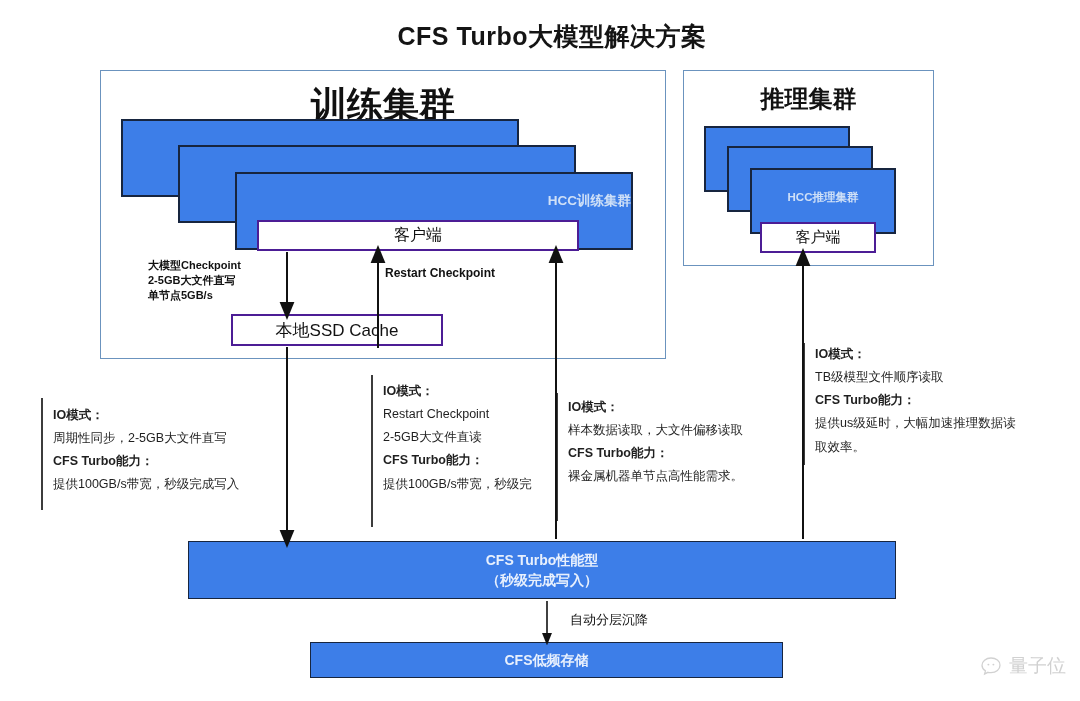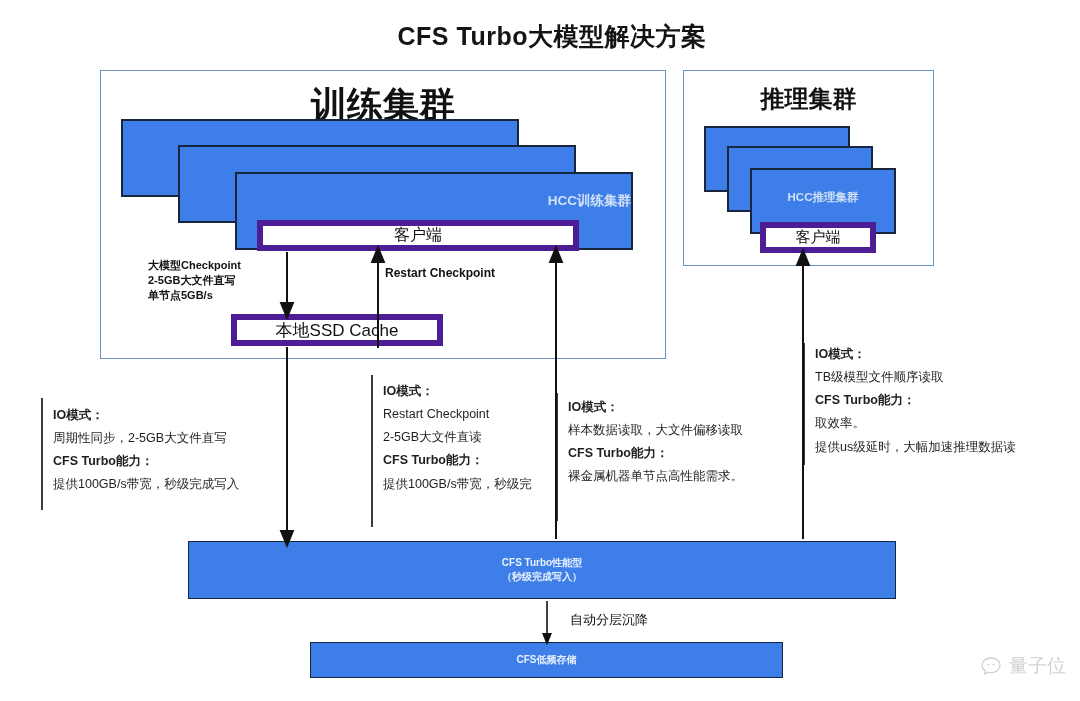--- a/index.html
+++ b/index.html
@@ -50,37 +50,37 @@
     font-size:13.5px;
     font-weight:bold;
     width:100%;
     text-align:center;
   }
   .node-label.small{font-size:11.5px;}
 
   
   .white-box{
     background:#ffffff;
-    border:6px solid #4c1d95;
+    border:2px solid #4c1d95;
     box-sizing:border-box;
     display:flex;align-items:center;justify-content:center;
     font-size:16px;
     color:#111;
   }
   .white-box.cache{font-size:17px;}
 
   
   .blue-bar{
     background:#3d7ee8;
     border:1.5px solid #17253f;
     box-sizing:border-box;
     display:flex;flex-direction:column;
     align-items:center;justify-content:center;
     color:#e8f0fd;
-    font-size:10px;
+    font-size:14px;
     font-weight:bold;
     line-height:1.45;
   }
 
   
   #arrows{position:absolute;left:0;top:0;width:1080px;height:701px;pointer-events:none;}
 
   
   .anno{
     font-size:12.5px;
@@ -176,22 +176,22 @@
     <div>样本数据读取，大文件偏移读取</div>
     <div class="hd">CFS Turbo能力：</div>
     <div>裸金属机器单节点高性能需求。</div>
   </div>
 
   <div class="abs vrule" style="left:803px;top:343px;height:122px;"></div>
   <div class="abs anno" style="left:815px;top:343px;width:240px;">
     <div class="hd">IO模式：</div>
     <div>TB级模型文件顺序读取</div>
     <div class="hd">CFS Turbo能力：</div>
+    <div>提供us级延时，大幅加速推理数据读</div>
     <div>取效率。</div>
-    <div>提供us级延时，大幅加速推理数据读</div>
   </div>
 
   <div class="abs blue-bar" style="left:188px;top:541px;width:708px;height:58px;">
     <div>CFS Turbo性能型</div>
     <div>（秒级完成写入）</div>
   </div>
 
   <div class="abs flow-lbl" style="left:570px;top:611px;">自动分层沉降</div>
 
   <div class="abs blue-bar" style="left:310px;top:642px;width:473px;height:36px;">

